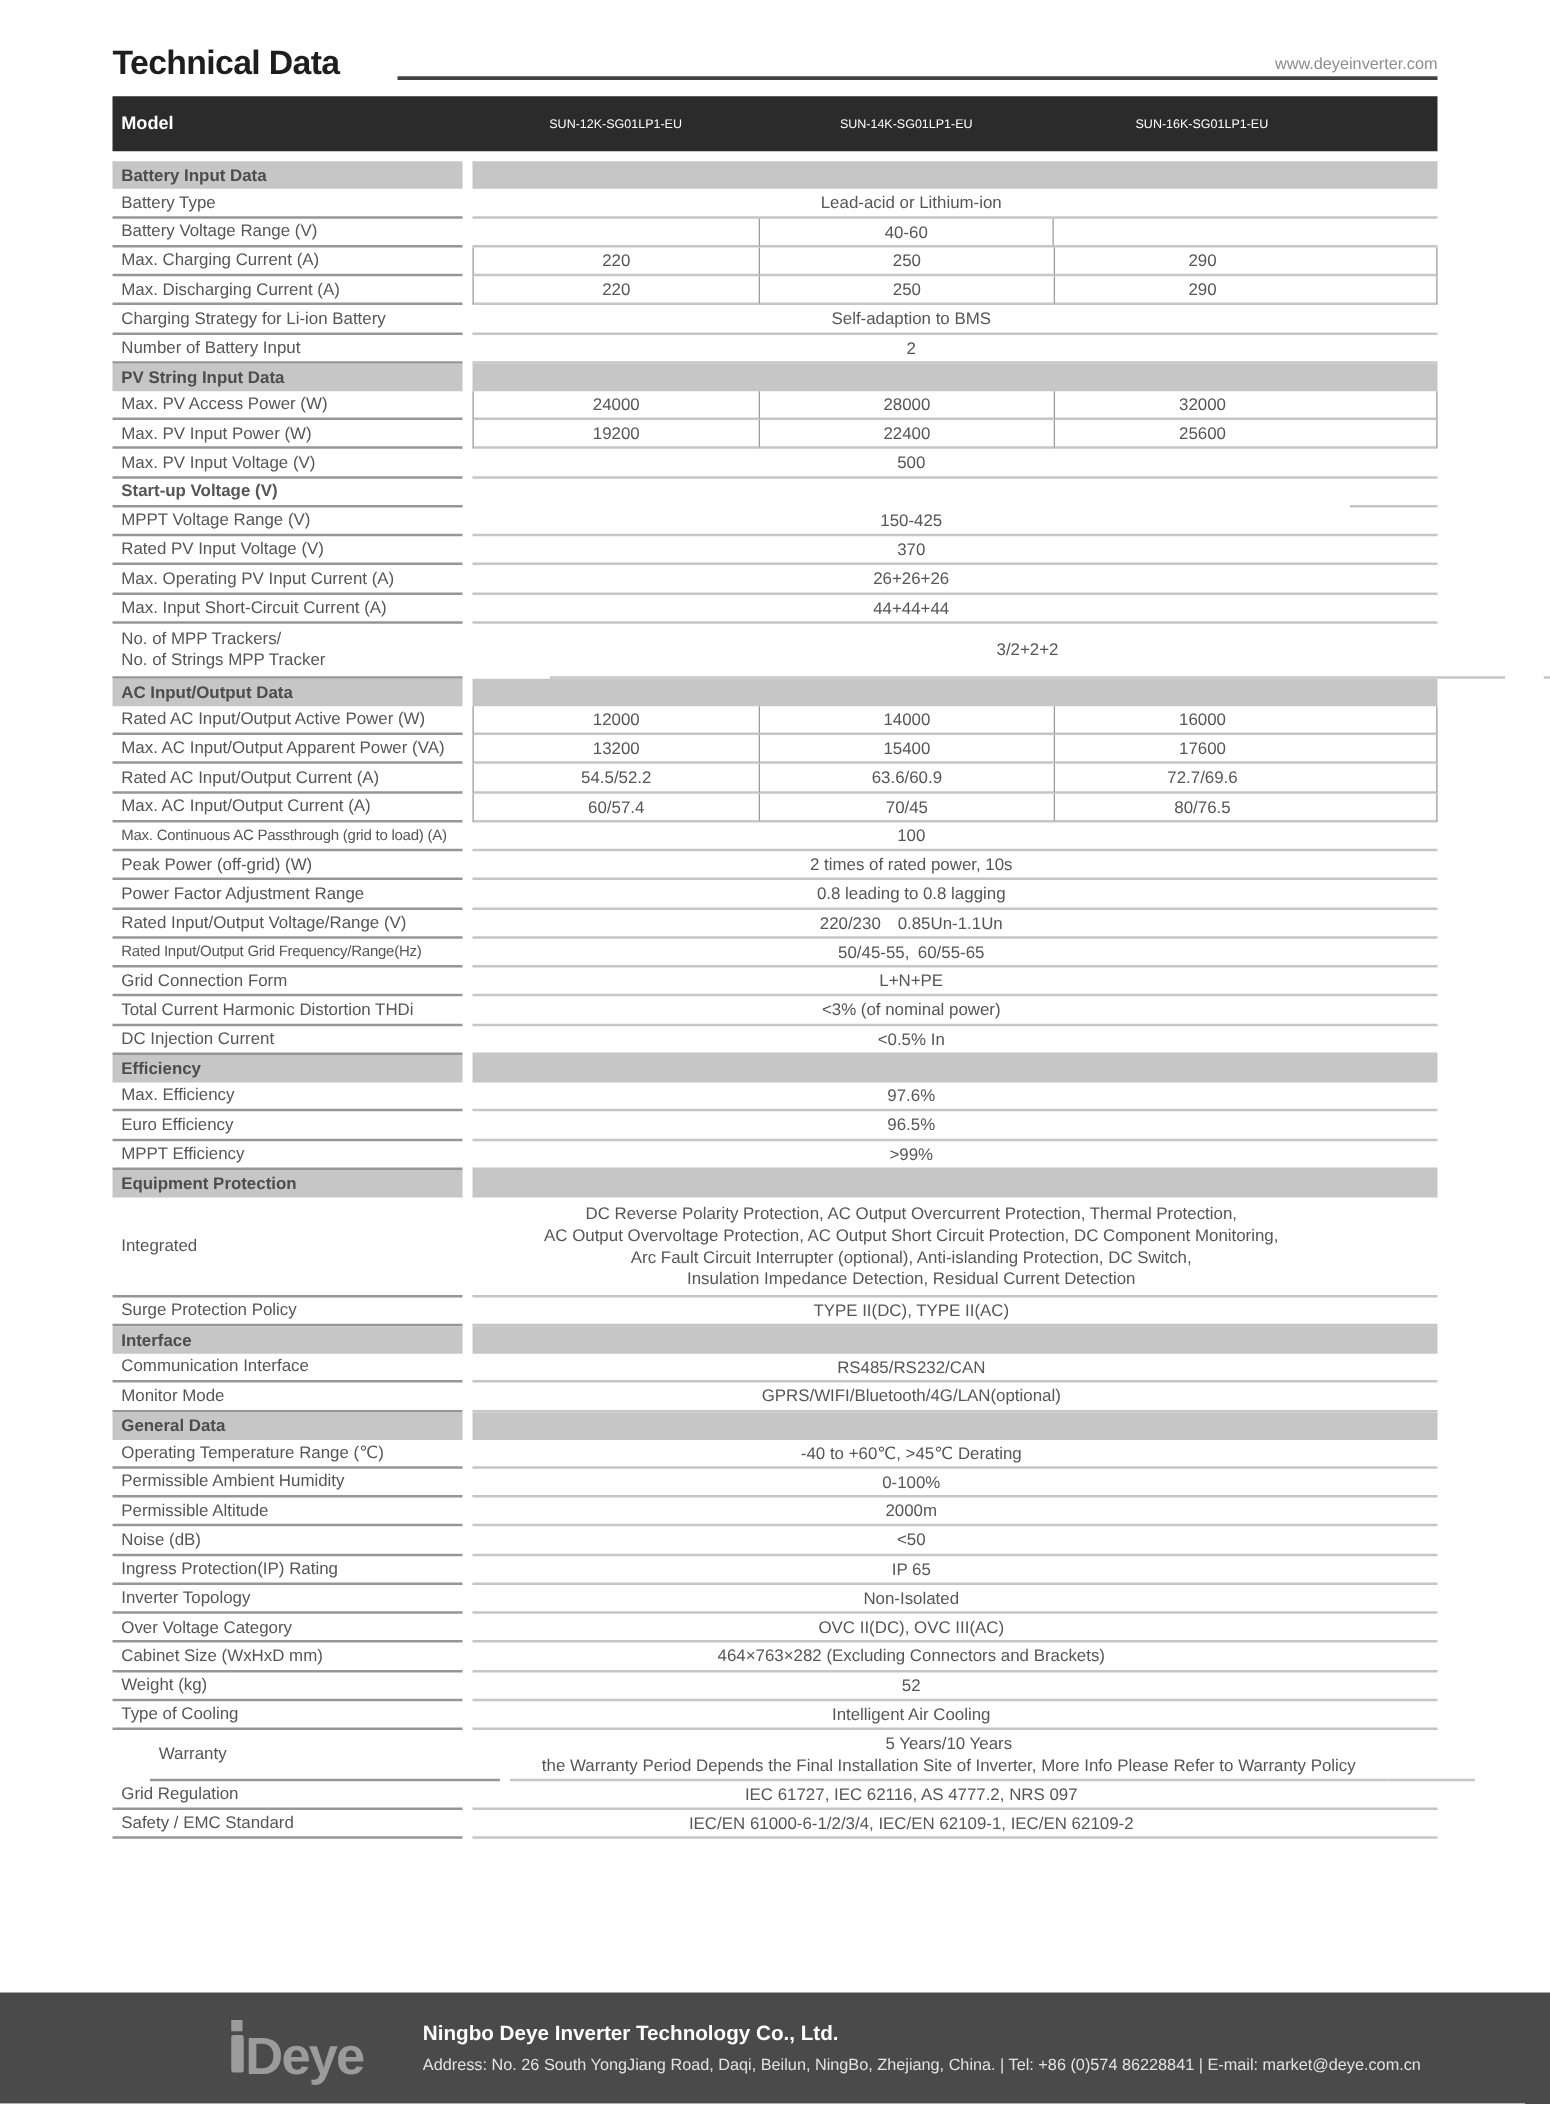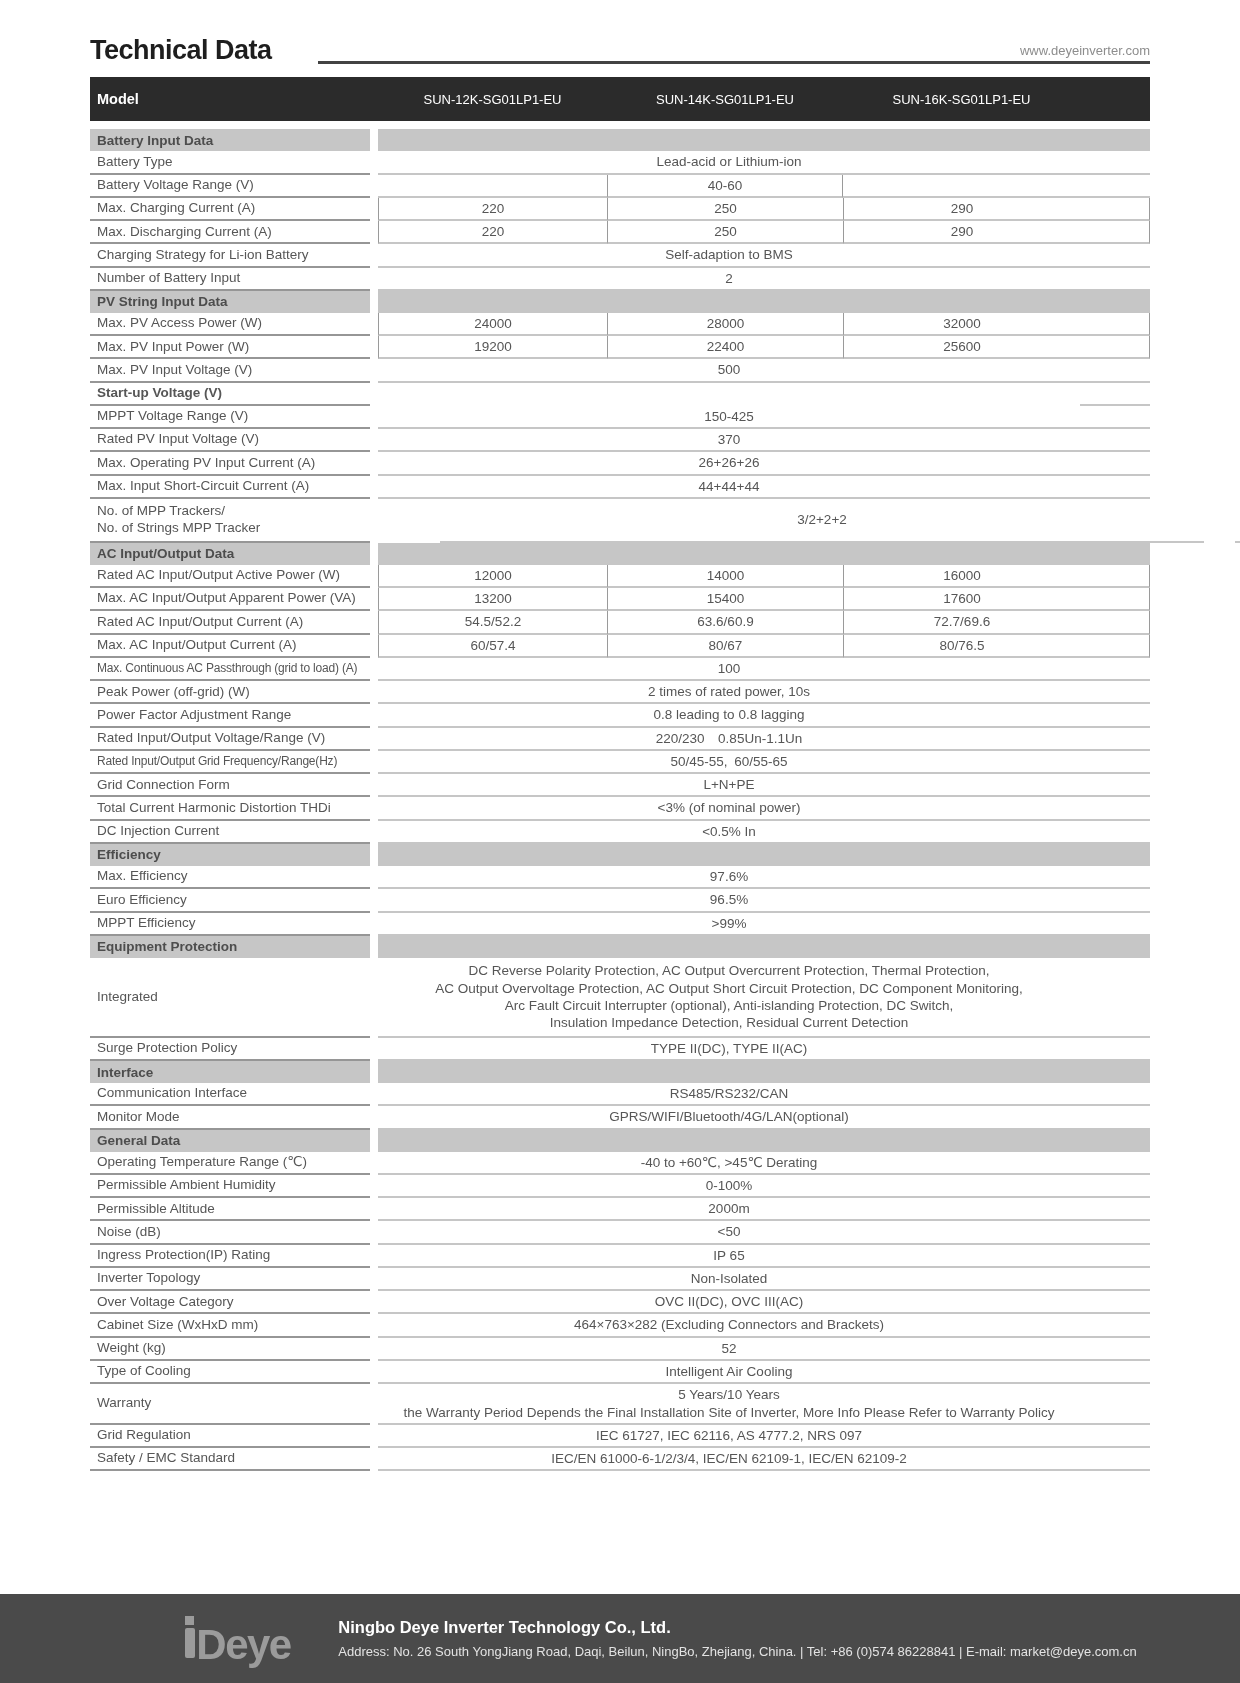--- a/index.html
+++ b/index.html
@@ -12,42 +12,42 @@
   .doc-header { display:flex; align-items:flex-end;gap:30px; }
   .doc-title { font-size:27px; font-weight:bold; color:#1e1e1e; letter-spacing:-0.5px; line-height:1.05; white-space:nowrap; }
   .rule-wrap { flex:1; margin-left:16px; display:flex; flex-direction:column; }
   .website { text-align:right; font-size:13px; color:#8d8d8d; margin-bottom:3px; }
   .title-rule { height:3px; background:#424242; }
 
   
   .model-bar { margin-top:13px; height:44px; background:#2b2b2b; display:grid;
                grid-template-columns:280px 8px 229px 236px 237px 70px; align-items:center; }
   .model-label { grid-column:1; color:#fff; font-size:14.5px; font-weight:bold; padding-left:7px; }
-  .model-name { color:#fff; font-size:13px; text-align:center; }
+  .model-name { color:#fff; font-size:10px; text-align:center; }
   .mc1{grid-column:3} .mc2{grid-column:4} .mc3{grid-column:5}
 
   
   .spec-table { margin-top:8px; }
   .trow { display:grid; grid-template-columns:280px 8px 229px 236px 237px 70px; min-height:23px; font-size:13.5px; color:#565656; }
   .trow.section { min-height:22px; }
   .sec-label { grid-column:1; background:#c6c6c6; font-weight:bold; color:#4d4d4d; display:flex; align-items:center; padding-left:7px; font-size:13.5px; }
   .sec-fill  { grid-column:3/7; background:#c6c6c6; }
   .lbl { grid-column:1; display:flex; align-items:center; padding:2px 2px 2px 7px; border-bottom:2px solid #969696; white-space:pre-line; line-height:1.22; }
   .gap { grid-column:2; }
   .val { display:flex; align-items:center; justify-content:center; text-align:center; padding:2px 0; border-bottom:2px solid #c6c6c6; white-space:pre-line; line-height:1.28; }
   .span-val { grid-column:3/6; }
   .c1{grid-column:3} .c2{grid-column:4} .c3{grid-column:5}
   .spacer { grid-column:6; border-bottom:2px solid #c6c6c6; }
   .vl { border-left:1.5px solid #9a9a9a; }
   .vr { border-right:1.5px solid #9a9a9a; }
   .trow.bold .lbl { font-weight:bold; }
   .trow.small .lbl { font-size:12px; letter-spacing:-0.2px; }
   .trow.tall { min-height:44px;gap:31px; }
   .trow.xtall { min-height:80px; }
-  .trow.mtall { min-height:40px; }
+  .trow.mtall { min-height:40px;margin-left:30px; }
 
   
   .footer { position:absolute; left:0; bottom:0; width:1240px; height:89px; background:#4a4a4a; display:flex; align-items:center;justify-content:center; }
   .logo { display:flex; align-items:flex-end; margin-left:82px; width:128px; }
   .logo-mark { display:flex; flex-direction:column; align-items:flex-start; margin-right:1px; margin-bottom:4px; }
   .logo-dot { width:9px; height:9px; background:#9b9b9b; margin-bottom:3px; }
   .logo-bar { width:10px; height:30px; background:#9b9b9b; border-radius:2px; }
   .logo-text { font-size:42px; font-weight:bold; color:#9b9b9b; line-height:0.8; letter-spacing:-1.5px; }
   .footer-info { margin-left:25px; }
   .company { color:#ffffff; font-size:16.5px; font-weight:bold; }
@@ -208,21 +208,21 @@
           <div class="gap"></div>
           <div class="val c1 vl">54.5/52.2</div>
           <div class="val c2 vl">63.6/60.9</div>
           <div class="val c3 vl">72.7/69.6</div>
           <div class="spacer vr"></div>
         </div>
         <div class="trow cols">
           <div class="lbl">Max. AC Input/Output Current (A)</div>
           <div class="gap"></div>
           <div class="val c1 vl">60/57.4</div>
-          <div class="val c2 vl">80/67</div>
+          <div class="val c2 vl">70/45</div>
           <div class="val c3 vl">80/76.5</div>
           <div class="spacer vr"></div>
         </div>
         <div class="trow span small">
           <div class="lbl">Max. Continuous AC Passthrough (grid to load) (A)</div>
           <div class="gap"></div>
           <div class="val span-val">100</div>
           <div class="spacer"></div>
         </div>
         <div class="trow span">

